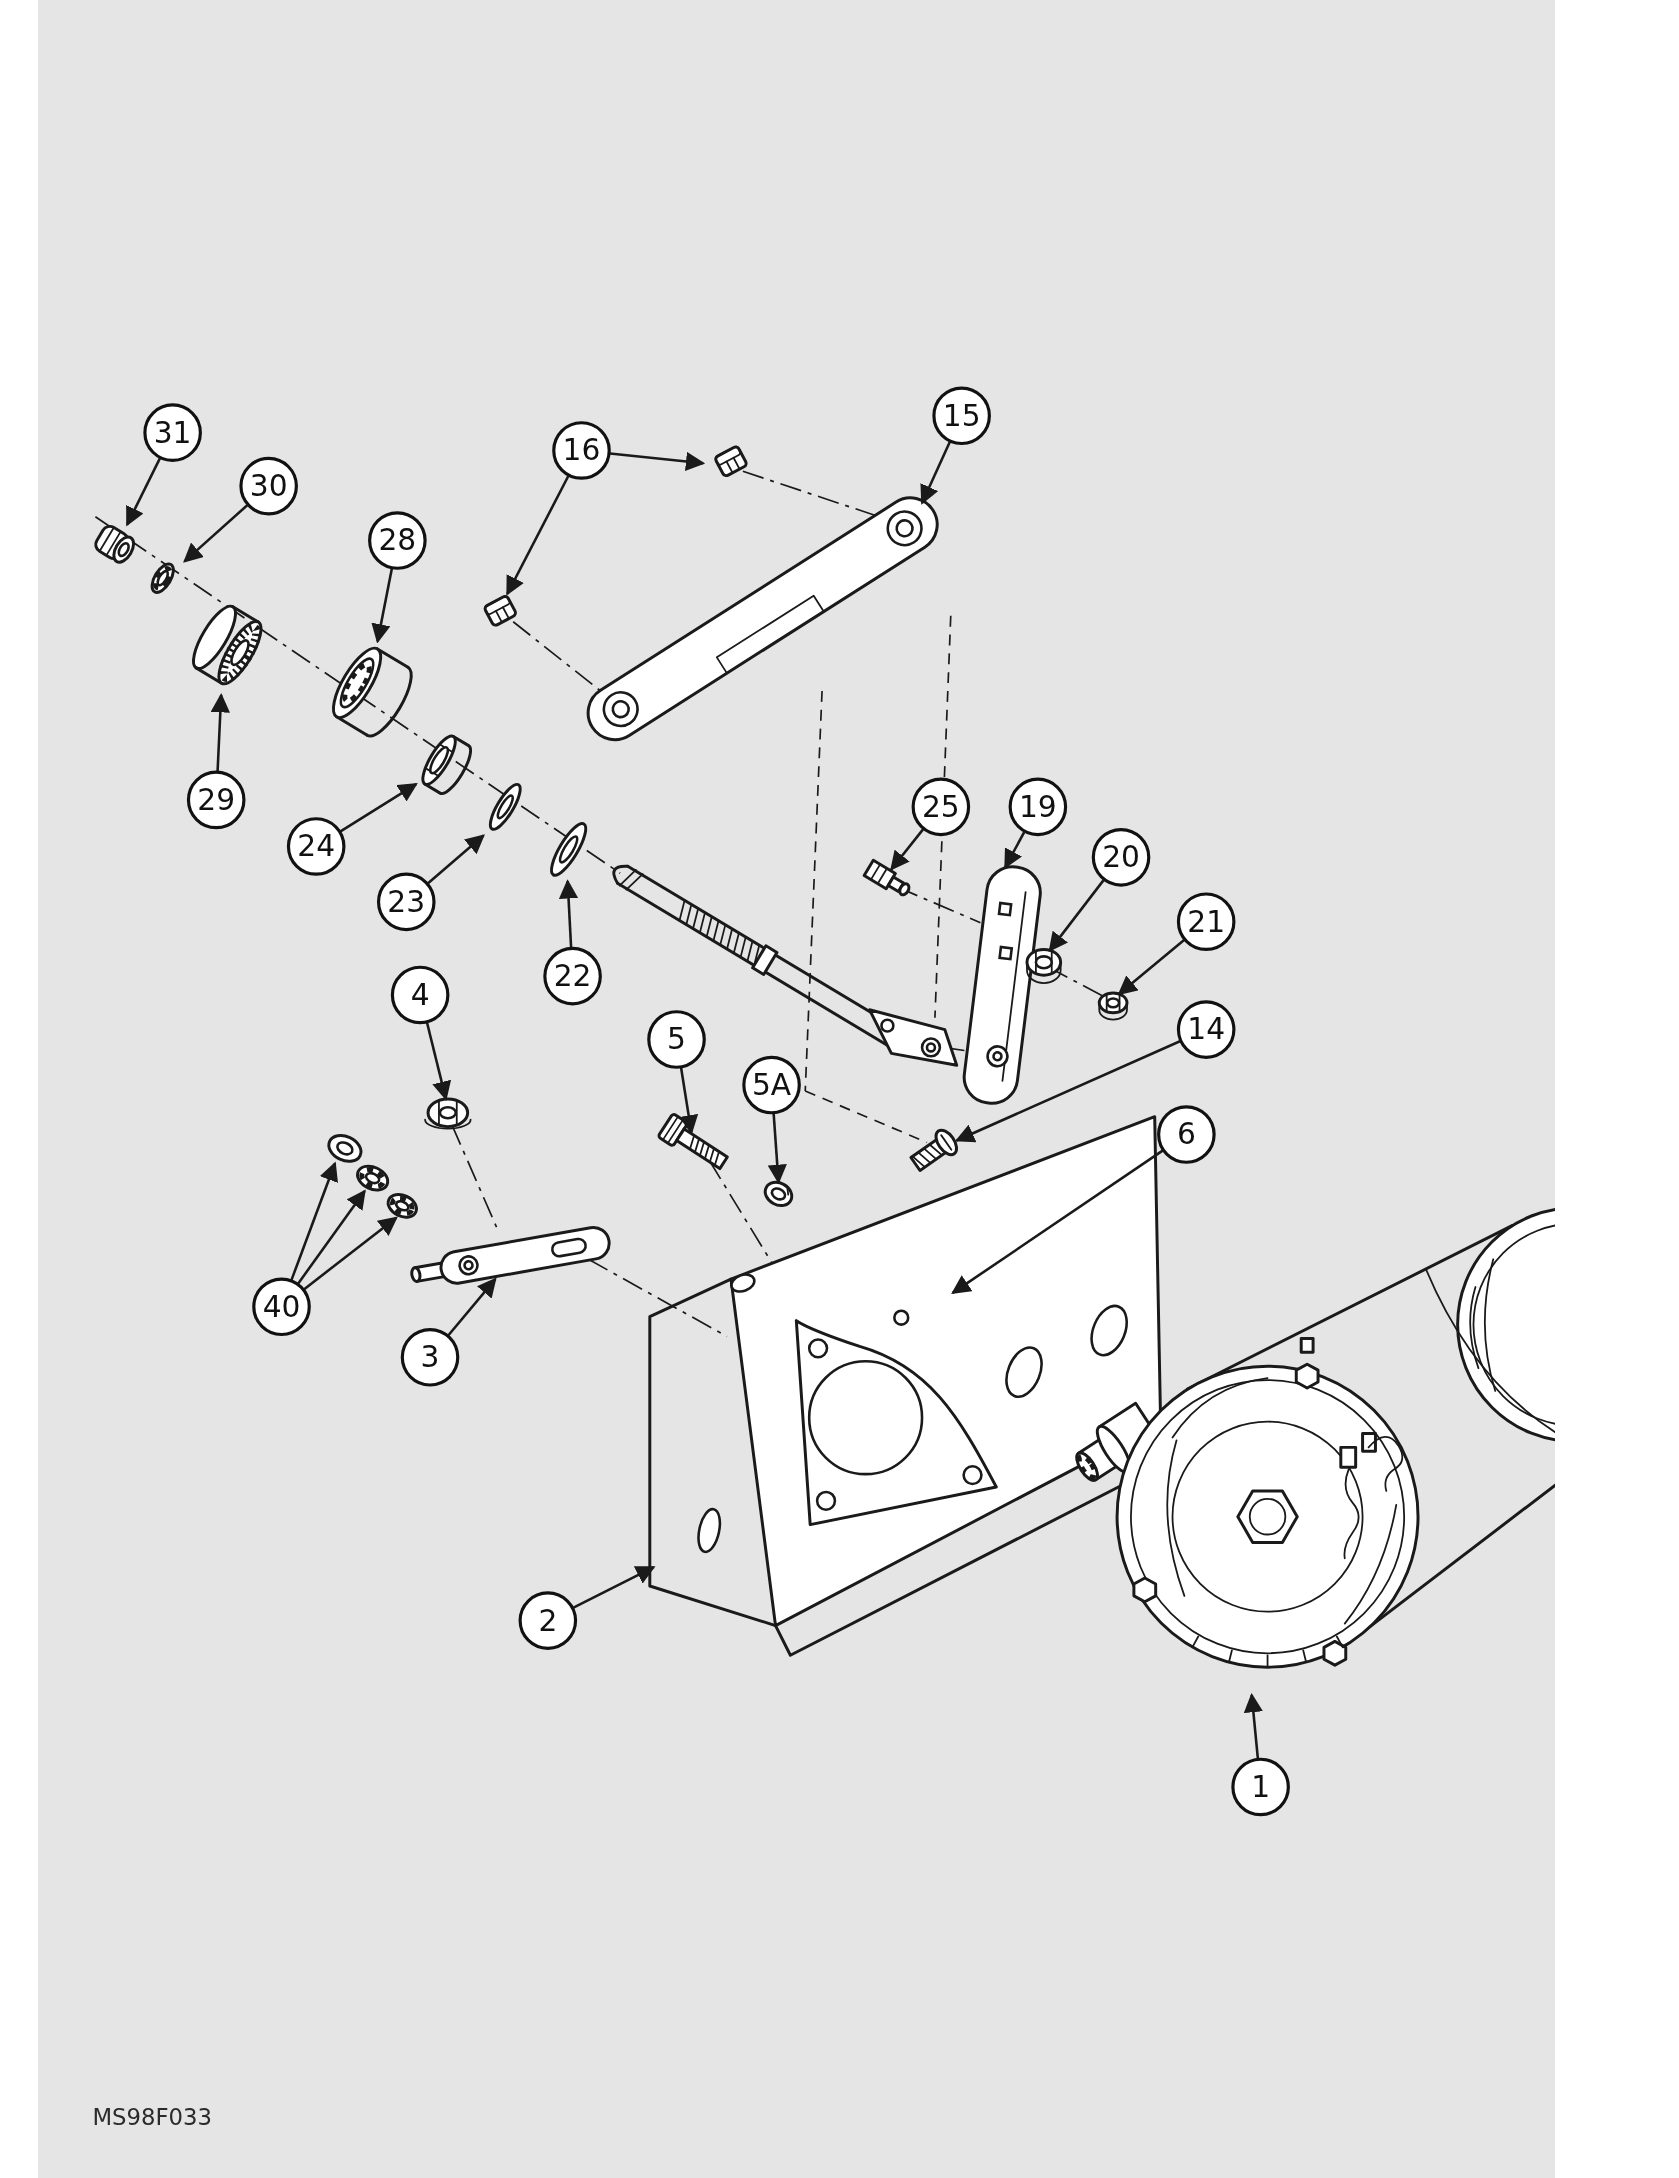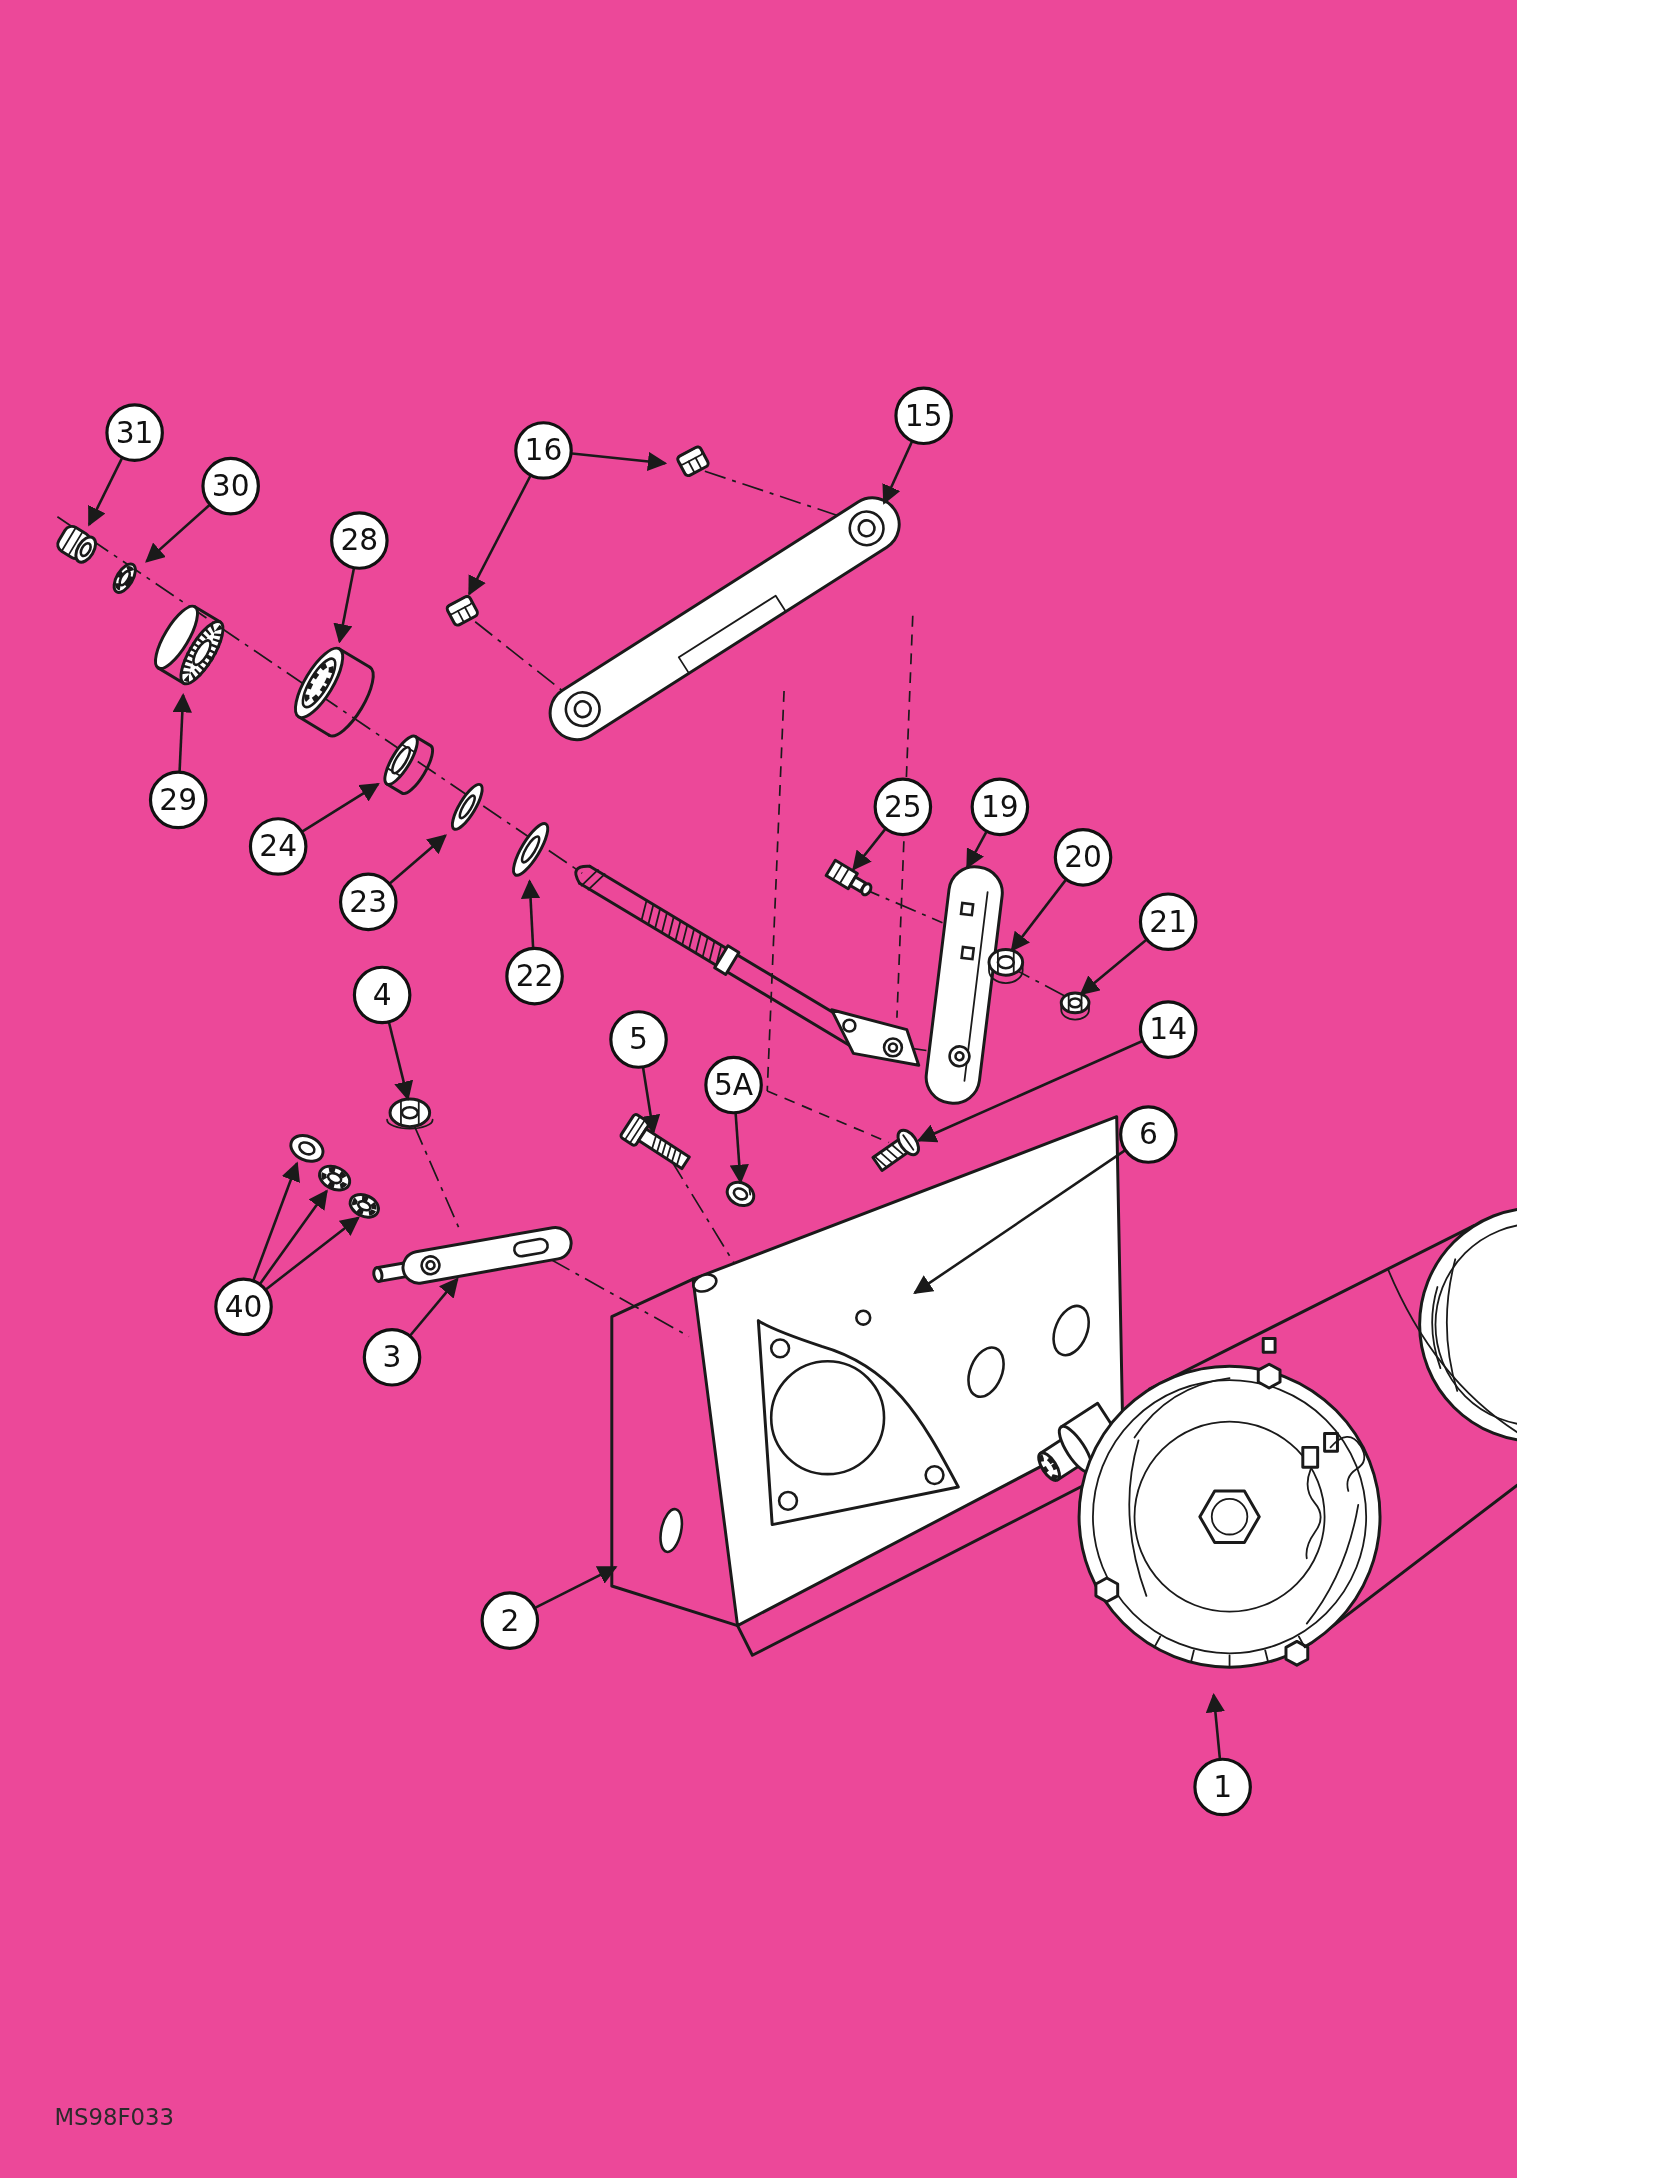--- a/index.html
+++ b/index.html
@@ -1,17 +1,17 @@
 <!DOCTYPE html>
 <html><head>
 <meta charset="utf-8">
 <style>
   html,body{margin:0;padding:0;background:#ffffff;}
-  .page{position:relative;width:1517px;height:2178px;background:#ec4899;overflow:hidden;
-        font-family:"DejaVu Sans",sans-serif;}
+  .page{position:relative;width:1517px;height:2178px;background:#e5e5e5;overflow:hidden;
+        font-family:"DejaVu Sans",sans-serif;margin-left:38px;}
   svg{display:block;}
   .part{fill:#ffffff;stroke:#1a1a1a;stroke-width:3;stroke-linejoin:round;stroke-linecap:round;}
   .nf{fill:none;stroke:#1a1a1a;stroke-width:3;stroke-linejoin:round;stroke-linecap:round;}
   .thin{fill:none;stroke:#1a1a1a;stroke-width:1.8;stroke-linejoin:round;stroke-linecap:round;}
   .hole{fill:#ffffff;stroke:#1a1a1a;stroke-width:2.6;}
   .knurl{fill:none;stroke:#1a1a1a;stroke-width:9;stroke-dasharray:2.5 3.5;}
   .knurl2{fill:none;stroke:#1a1a1a;stroke-width:5;stroke-dasharray:6 6;}
   .cl{fill:none;stroke:#1a1a1a;stroke-width:1.7;stroke-dasharray:22 7 4 7;}
   .dash{fill:none;stroke:#1a1a1a;stroke-width:1.7;stroke-dasharray:11 8;}
   .leader{fill:none;stroke:#1a1a1a;stroke-width:2.6;}

